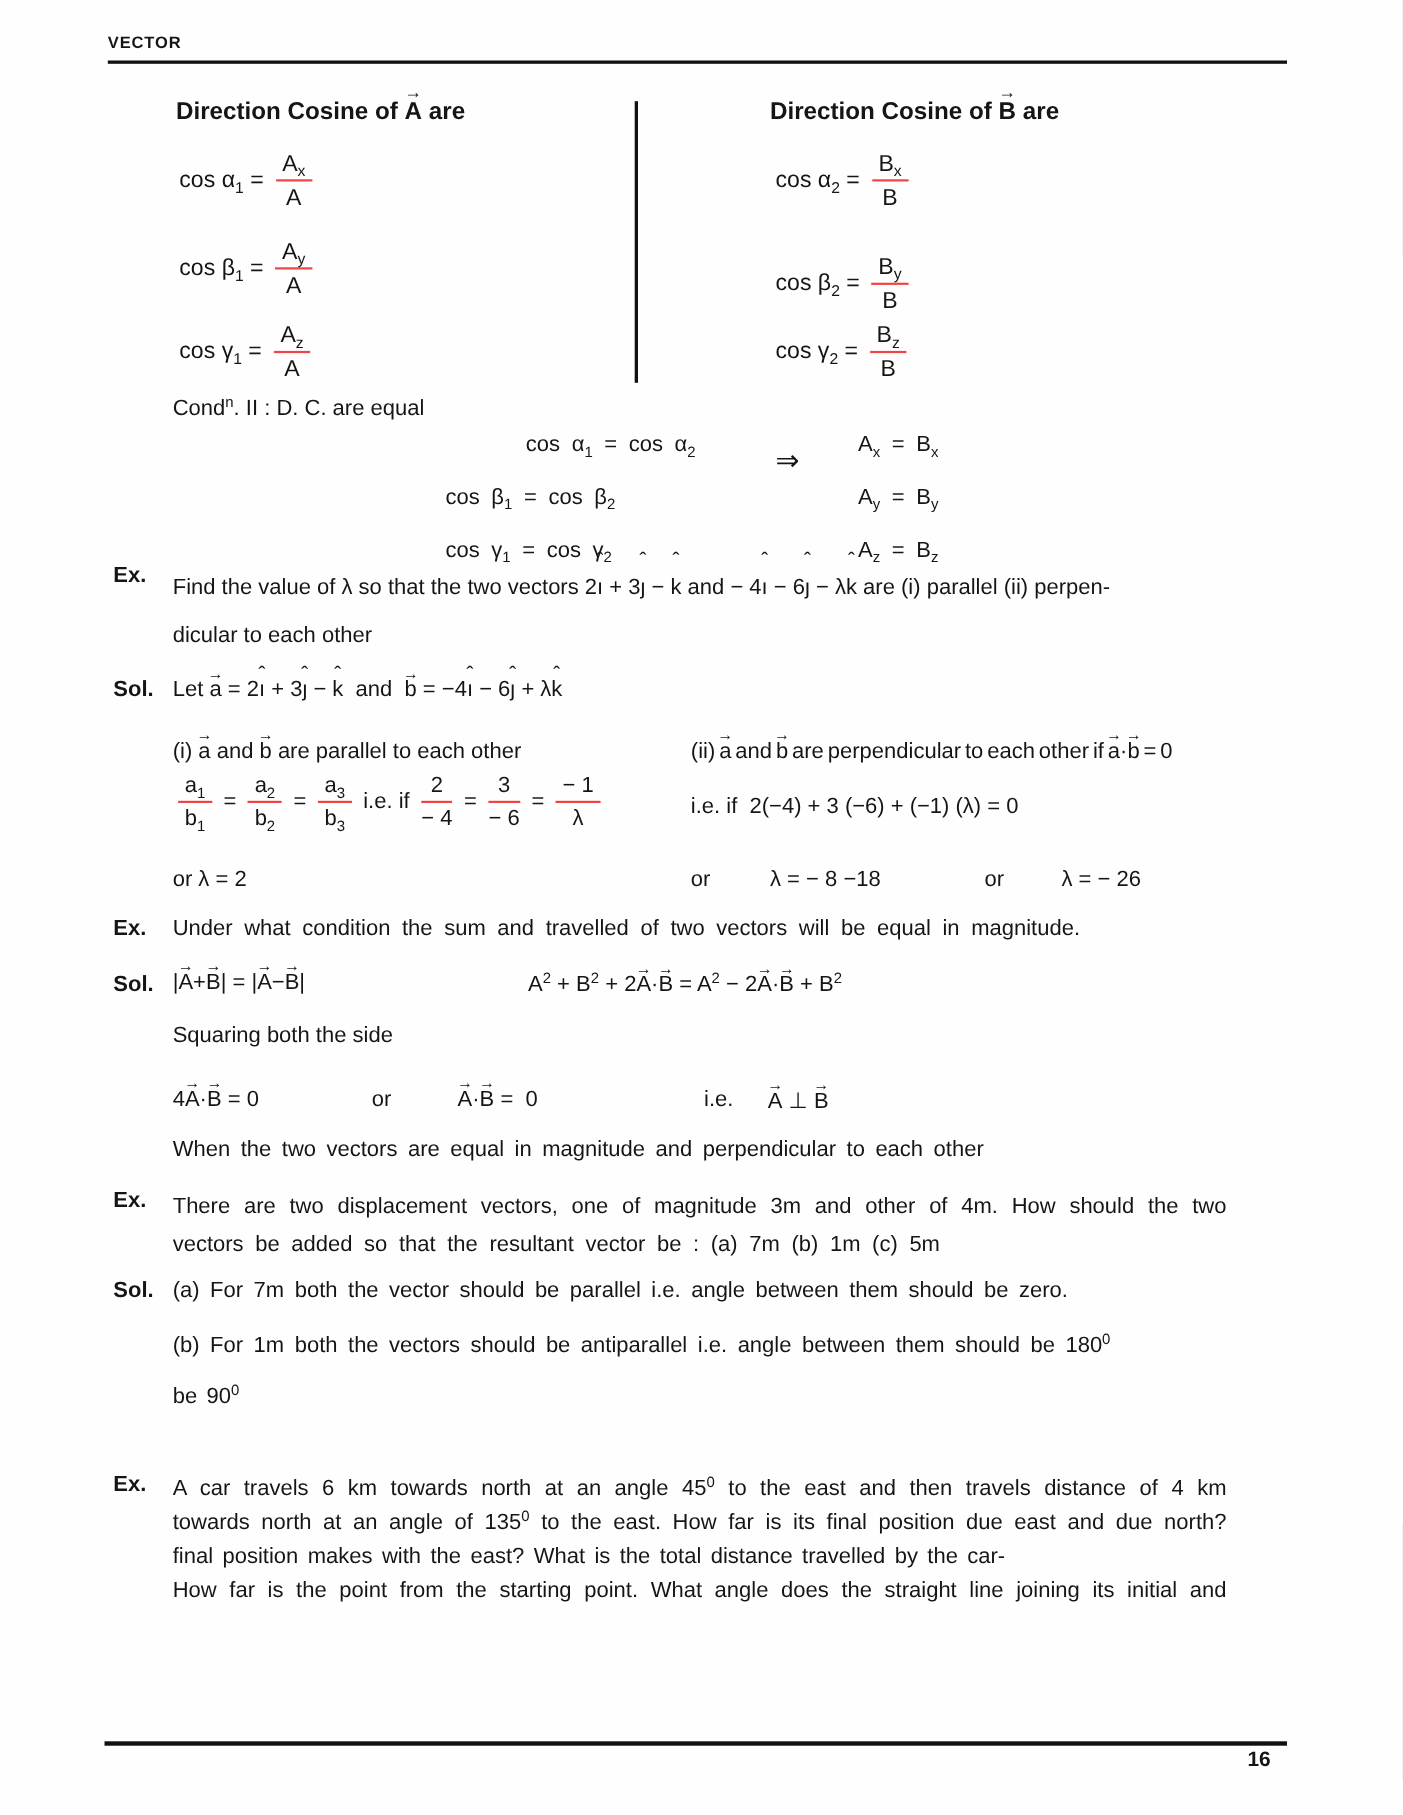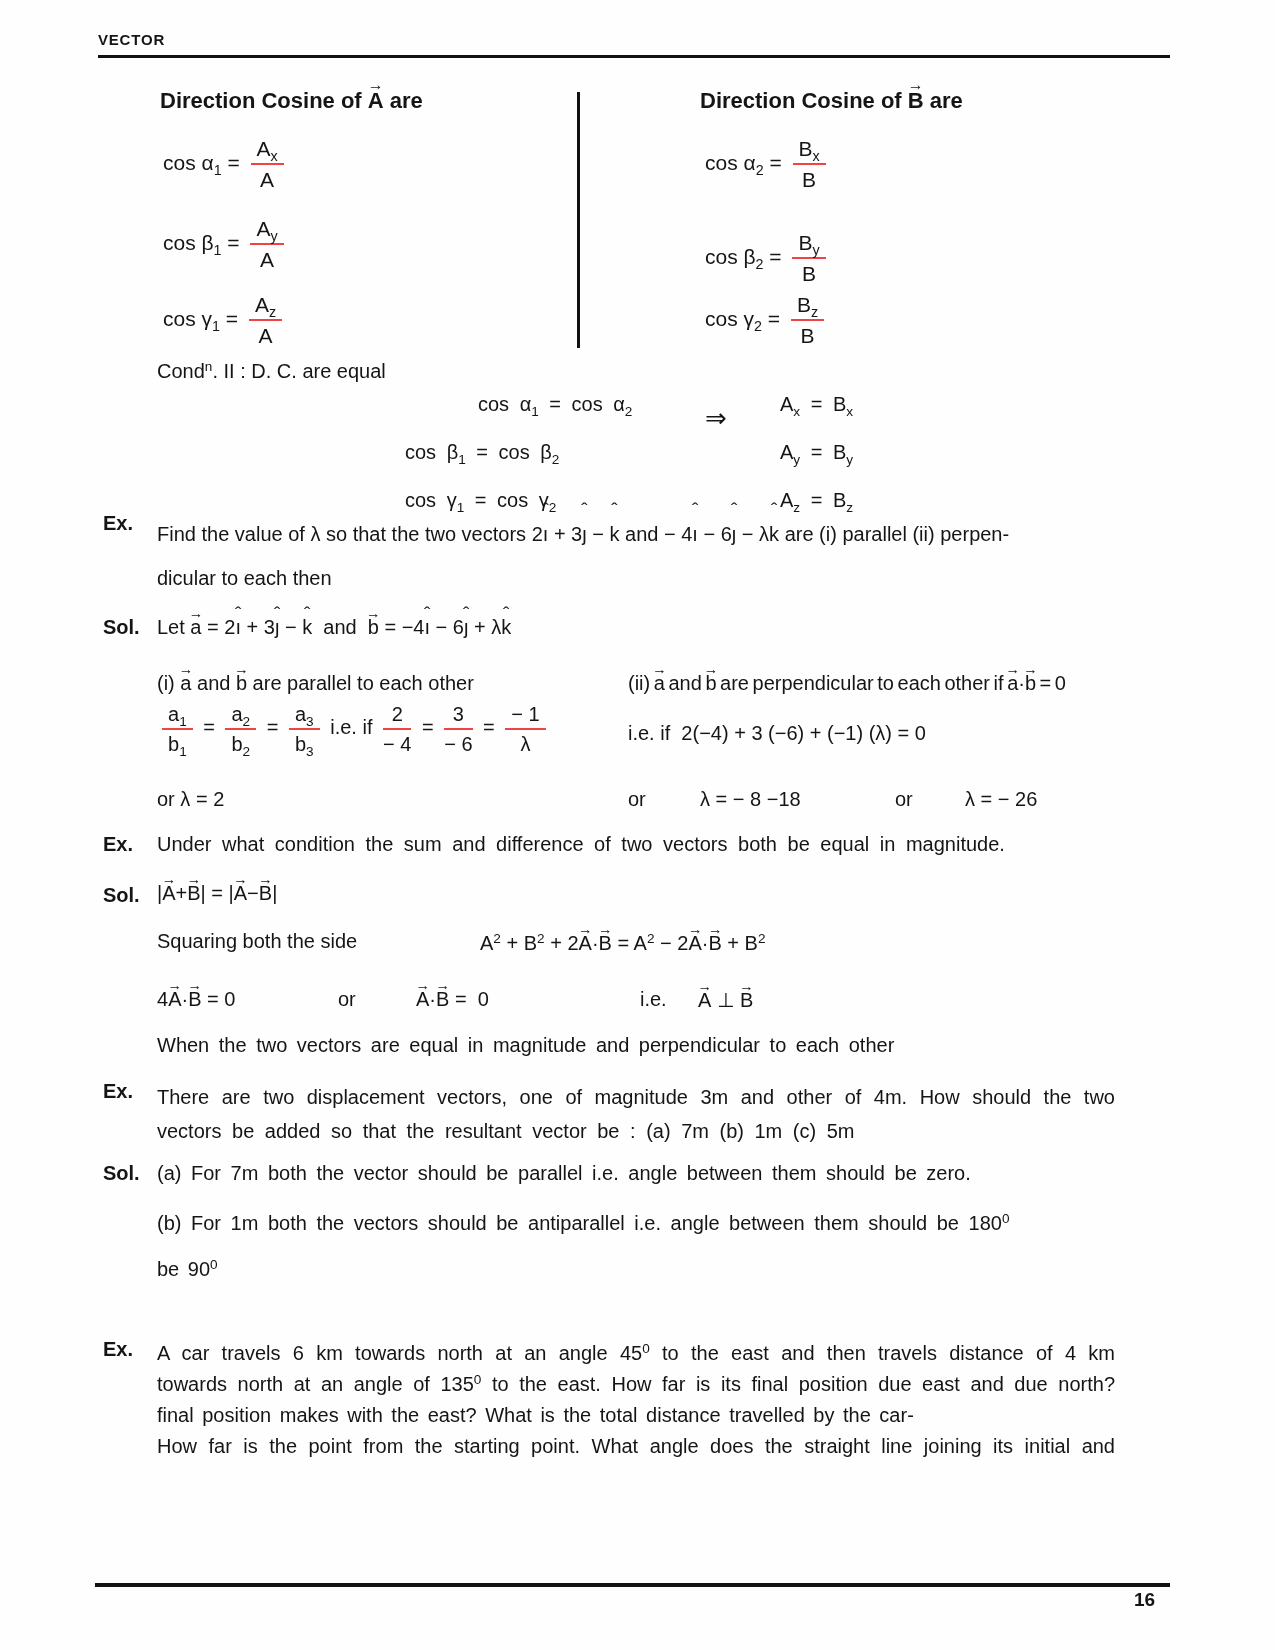--- a/index.html
+++ b/index.html
@@ -70,43 +70,43 @@
   <span class="abs imp" style="left:705px;top:403px">⇒</span>
   <span class="abs ws" style="left:780px;top:408px">A<sub>y</sub> = B<sub>y</sub></span>
 
   <span class="abs ws" style="left:405px;top:456px">cos γ<sub>1</sub> = cos γ<sub>2</sub></span>
   <span class="abs ws" style="left:780px;top:456px">A<sub>z</sub> = B<sub>z</sub></span>
 
   <div class="blk lh44" style="top:512px">
     <span class="lab">Ex.</span>
     <div class="bod nws">
       <div class="ln">Find the value of λ so that the two vectors 2<span class="vec hat"><span class="vac">ˆ</span>ı</span> + 3<span class="vec hat"><span class="vac">ˆ</span>ȷ</span> − <span class="vec hat"><span class="vac">ˆ</span>k</span> and − 4<span class="vec hat"><span class="vac">ˆ</span>ı</span> − 6<span class="vec hat"><span class="vac">ˆ</span>ȷ</span> − λ<span class="vec hat"><span class="vac">ˆ</span>k</span> are (i) parallel (ii) perpen-</div>
-      <div class="ln">dicular to each then</div>
+      <div class="ln">dicular to each other</div>
     </div>
   </div>
 
   <span class="abs b" style="left:103px;top:616px">Sol.</span>
   <span class="abs" style="left:157px;top:616px">Let <span class="vec"><span class="vac">→</span>a</span> = 2<span class="vec hat"><span class="vac">ˆ</span>ı</span> + 3<span class="vec hat"><span class="vac">ˆ</span>ȷ</span> − <span class="vec hat"><span class="vac">ˆ</span>k</span>&nbsp;&nbsp;and&nbsp;&nbsp;<span class="vec"><span class="vac">→</span>b</span> = −4<span class="vec hat"><span class="vac">ˆ</span>ı</span> − 6<span class="vec hat"><span class="vac">ˆ</span>ȷ</span> + λ<span class="vec hat"><span class="vac">ˆ</span>k</span></span>
   <span class="abs" style="left:157px;top:672px">(i) <span class="vec"><span class="vac">→</span>a</span> and <span class="vec"><span class="vac">→</span>b</span> are parallel to each other</span>
   <span class="abs tight" style="left:628px;top:672px">(ii) <span class="vec"><span class="vac">→</span>a</span> and <span class="vec"><span class="vac">→</span>b</span> are perpendicular to each other if <span class="vec"><span class="vac">→</span>a</span>·<span class="vec"><span class="vac">→</span>b</span> = 0</span>
   <span class="abs" style="left:157px;top:702px"><span class="frac"><span class="fnum">a<sub>1</sub></span><span class="fden">b<sub>1</sub></span></span> = <span class="frac"><span class="fnum">a<sub>2</sub></span><span class="fden">b<sub>2</sub></span></span> = <span class="frac"><span class="fnum">a<sub>3</sub></span><span class="fden">b<sub>3</sub></span></span> i.e. if <span class="frac"><span class="fnum">2</span><span class="fden">− 4</span></span> = <span class="frac"><span class="fnum">3</span><span class="fden">− 6</span></span> = <span class="frac"><span class="fnum">− 1</span><span class="fden">λ</span></span></span>
   <span class="abs" style="left:628px;top:722px">i.e. if&nbsp;&nbsp;2(−4) + 3 (−6) + (−1) (λ) = 0</span>
   <span class="abs" style="left:157px;top:788px">or λ = 2</span>
   <span class="abs" style="left:628px;top:788px">or</span>
   <span class="abs" style="left:700px;top:788px">λ = − 8 −18</span>
   <span class="abs" style="left:895px;top:788px">or</span>
   <span class="abs" style="left:965px;top:788px">λ = − 26</span>
 
   <span class="abs b" style="left:103px;top:833px">Ex.</span>
-  <span class="abs sp5" style="left:157px;top:833px">Under what condition the sum and difference of two vectors both be equal in magnitude.</span>
+  <span class="abs sp5" style="left:157px;top:833px">Under what condition the sum and travelled of two vectors will be equal in magnitude.</span>
 
   <span class="abs b" style="left:103px;top:884px">Sol.</span>
   <span class="abs" style="left:157px;top:882px">|<span class="vec"><span class="vac">→</span>A</span>+<span class="vec"><span class="vac">→</span>B</span>| = |<span class="vec"><span class="vac">→</span>A</span>−<span class="vec"><span class="vac">→</span>B</span>|</span>
   <span class="abs" style="left:157px;top:930px">Squaring both the side</span>
-  <span class="abs" style="left:480px;top:932px">A<sup>2</sup> + B<sup>2</sup> + 2<span class="vec"><span class="vac">→</span>A</span>·<span class="vec"><span class="vac">→</span>B</span> = A<sup>2</sup> − 2<span class="vec"><span class="vac">→</span>A</span>·<span class="vec"><span class="vac">→</span>B</span> + B<sup>2</sup></span>
+  <span class="abs" style="left:480px;top:884px">A<sup>2</sup> + B<sup>2</sup> + 2<span class="vec"><span class="vac">→</span>A</span>·<span class="vec"><span class="vac">→</span>B</span> = A<sup>2</sup> − 2<span class="vec"><span class="vac">→</span>A</span>·<span class="vec"><span class="vac">→</span>B</span> + B<sup>2</sup></span>
   <span class="abs" style="left:157px;top:988px">4<span class="vec"><span class="vac">→</span>A</span>·<span class="vec"><span class="vac">→</span>B</span> = 0</span>
   <span class="abs" style="left:338px;top:988px">or</span>
   <span class="abs" style="left:416px;top:988px"><span class="vec"><span class="vac">→</span>A</span>·<span class="vec"><span class="vac">→</span>B</span> =&nbsp;&nbsp;0</span>
   <span class="abs" style="left:640px;top:988px">i.e.</span>
   <span class="abs" style="left:698px;top:988px"><span class="vec"><span class="vac">→</span>A</span> ⊥ <span class="vec"><span class="vac">→</span>B</span></span>
   <span class="abs sp4" style="left:157px;top:1034px">When the two vectors are equal in magnitude and perpendicular to each other</span>
 
   <div class="blk lh34" style="top:1080px">
     <span class="lab">Ex.</span>
     <div class="bod">

